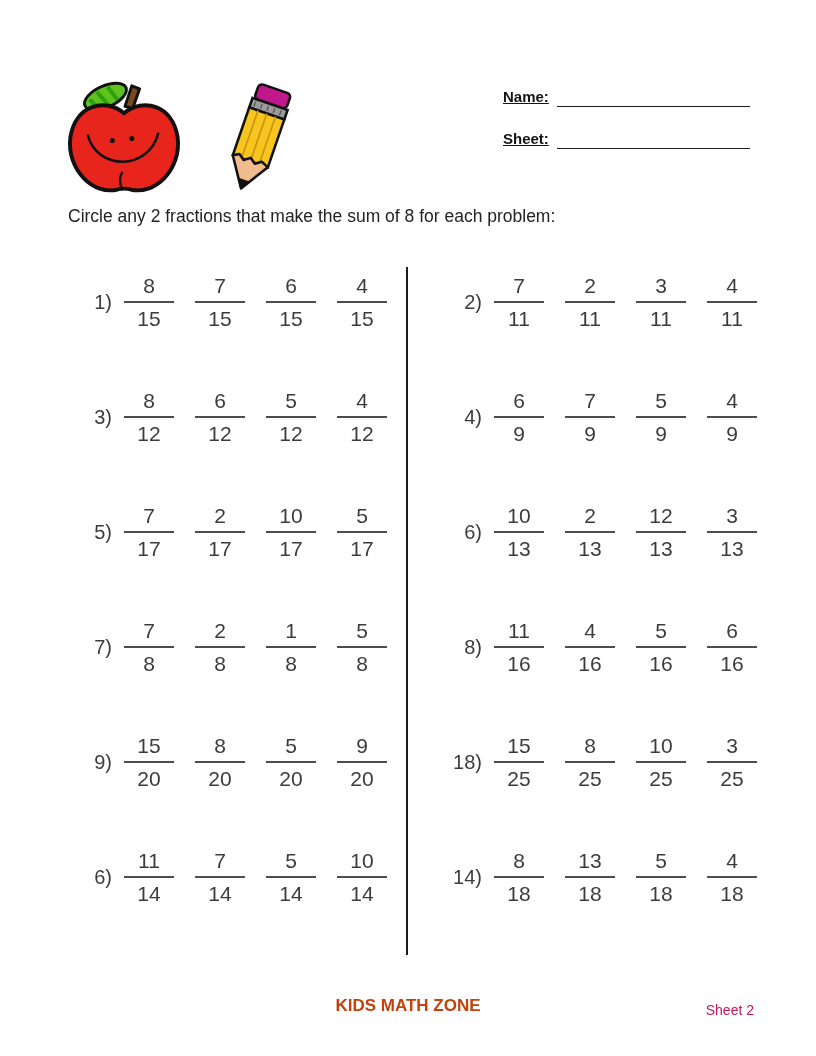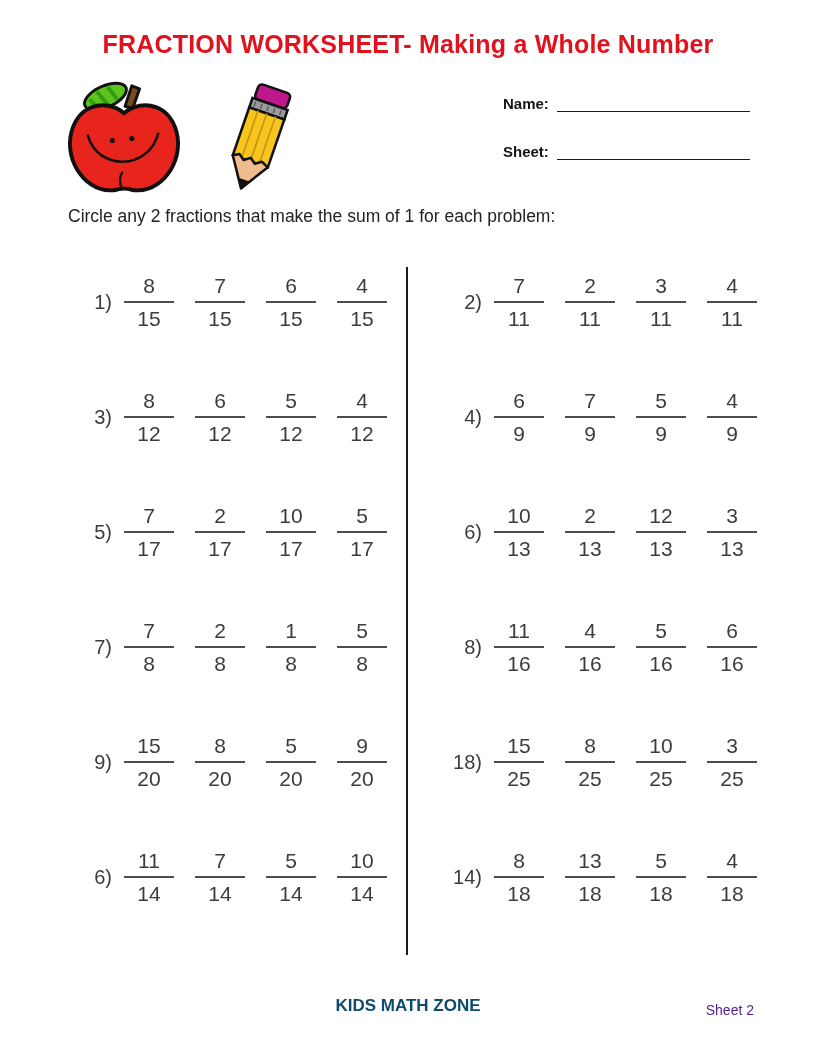--- a/index.html
+++ b/index.html
@@ -10,21 +10,21 @@
   .title {
     position:absolute; top:30px; left:0; width:100%; margin:0;
     text-align:center; font-size:25px; font-weight:bold; color:#e1121d;
     letter-spacing:0.2px;
   }
   .clipart { position:absolute; top:80px; left:60px; display:flex; align-items:flex-start; }
   .apple-svg  { width:128px; height:122px; }
   .pencil-svg { width:108px; height:118px; margin-left:16px; }
 
   .fill-fields { position:absolute; top:88px; left:503px; width:247px; color:#141414; }
-  .field-row { display:flex; align-items:flex-end; height:24px; margin-bottom:24px; }
+  .field-row { display:flex; align-items:flex-start; height:24px; margin-bottom:18px;text-decoration:underline; }
   .field-label { font-weight:bold; font-size:15px; margin-right:8px; white-space:nowrap; }
   .field-line  { flex:1; border-bottom:1.6px solid #1c1c1c; height:18px; }
 
   .instruction { position:absolute; top:206px; left:68px; margin:0; font-size:17.5px; color:#232323; }
 
   .problems {
     position:absolute; top:245px; left:60px; width:696px; height:712px;
     display:grid; grid-template-columns:1fr 1fr; grid-auto-rows:115px;
   }
   .divider { position:absolute; left:346px; top:22px; width:2px; height:688px; background:#1b1b1b; }
@@ -34,29 +34,28 @@
   .pnum { flex:none; width:44px; margin-right:12px; text-align:right; font-size:20px; color:#3c3c3c; }
 
   .fraction {
     display:inline-flex; flex-direction:column; align-items:center;
     width:50px; margin-right:21px; font-size:21px; color:#3c3c3c; cursor:pointer;
   }
   .fraction .num { display:block; width:100%; text-align:center; padding-bottom:3px; border-bottom:2px solid #4d4d4d; }
   .fraction .den { display:block; padding-top:4px; }
 
   .footer { position:absolute; top:996px; left:0; width:100%; height:40px; }
-  .brand { display:block; text-align:center; font-weight:bold; font-size:17px; color:#0c4a6e; }
-  .sheet { position:absolute; right:62px; top:6px; font-size:14px; color:#4c1d95; }
+  .brand { display:block; text-align:center; font-weight:bold; font-size:17px; color:#c2410c; }
+  .sheet { position:absolute; right:62px; top:6px; font-size:14px; color:#be185d; }
 </style>
 </head>
 <body>
 
 <div class="page">
 
-  <h1 class="title">FRACTION WORKSHEET- Making a Whole Number</h1>
 
   <div class="clipart">
     <svg class="apple-svg" viewBox="0 0 130 125" aria-hidden="true">
       <path d="M66,27 L73,6 L81,9 L74,29 Z" fill="#7a4a21" stroke="#111" stroke-width="3" stroke-linejoin="round"></path>
       <g transform="rotate(-24 46 17)">
         <ellipse cx="46" cy="17" rx="23" ry="11" fill="#5ec31c" stroke="#111" stroke-width="3"></ellipse>
         <path d="M30,13 L34,24 M40,9 L45,26 M52,9 L56,25" stroke="#2f9e0f" stroke-width="4" fill="none"></path>
       </g>
       <path d="M65,34 C46,18 15,25 10,59 C6,92 34,119 59,112 C61,111 69,111 71,112 C96,119 124,92 120,59 C115,25 84,18 65,34 Z" fill="#e8251c" stroke="#111" stroke-width="4" stroke-linejoin="round"></path>
       <circle cx="53" cy="62" r="2.6" fill="#111"></circle>
@@ -81,21 +80,21 @@
     <div class="field-row">
       <span class="field-label">Name:</span>
       <span class="field-line"></span>
     </div>
     <div class="field-row">
       <span class="field-label">Sheet:</span>
       <span class="field-line"></span>
     </div>
   </div>
 
-  <p class="instruction">Circle any 2 fractions that make the sum of 1 for each problem:</p>
+  <p class="instruction">Circle any 2 fractions that make the sum of 8 for each problem:</p>
 
   <div class="problems">
     <div class="divider"></div>
 
   <div class="problem">
         <span class="pnum">1)</span>
         <span class="fraction">
           <span class="num">8</span>
           <span class="den">15</span>
         </span>

